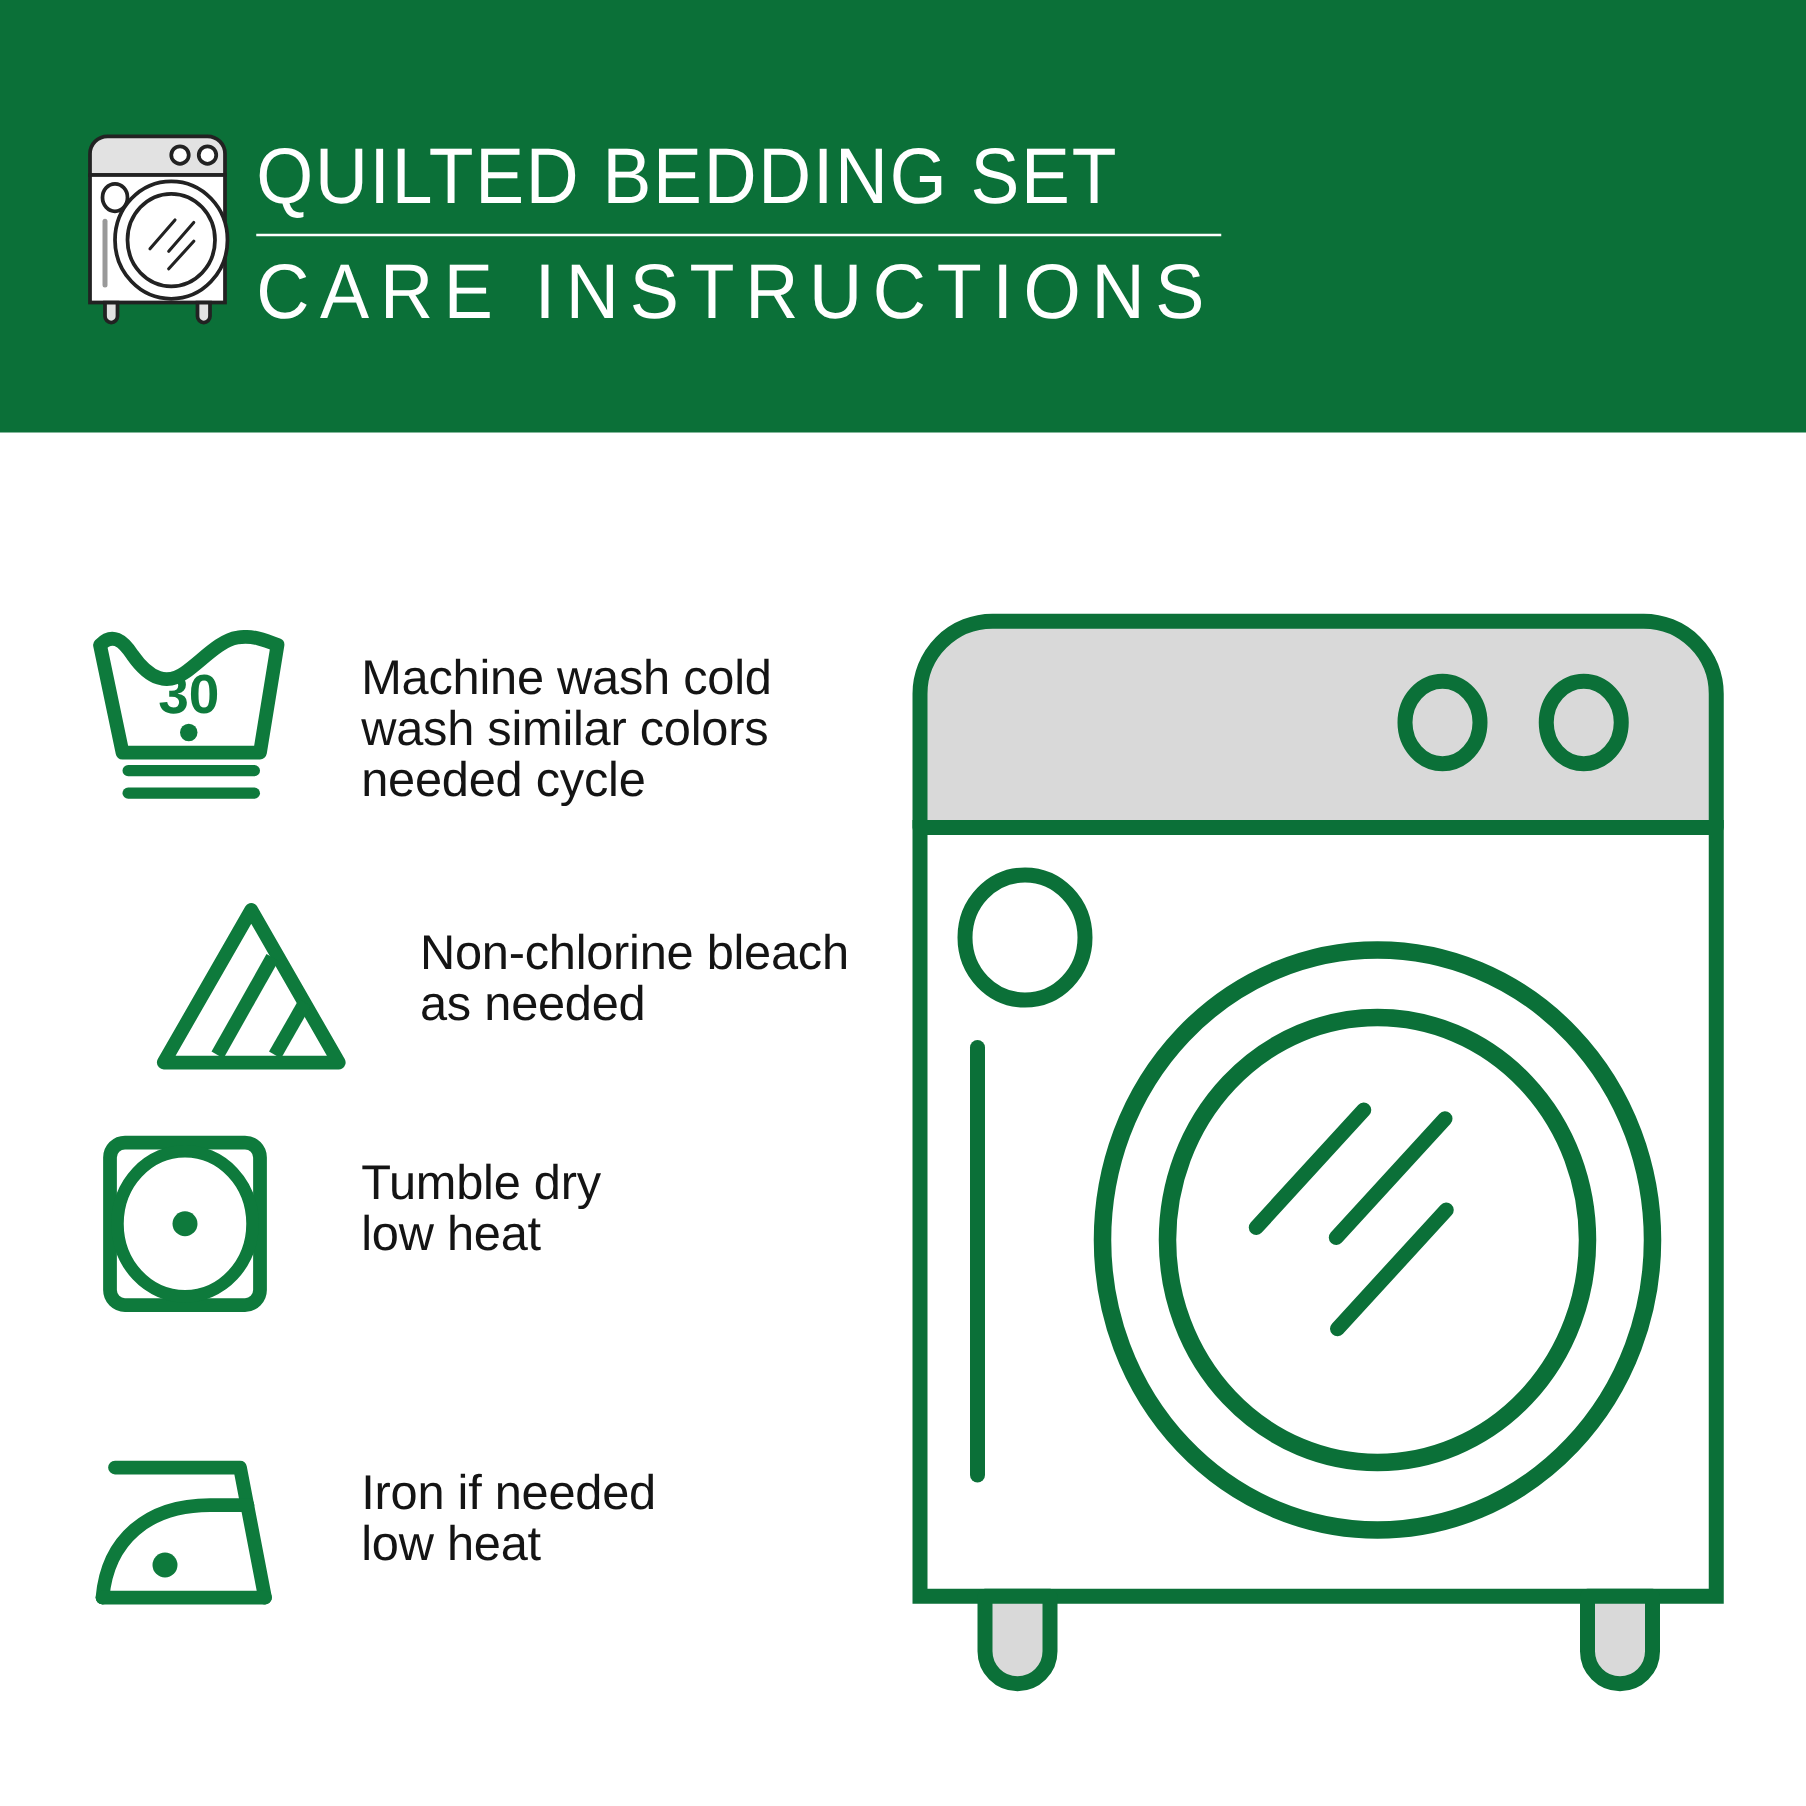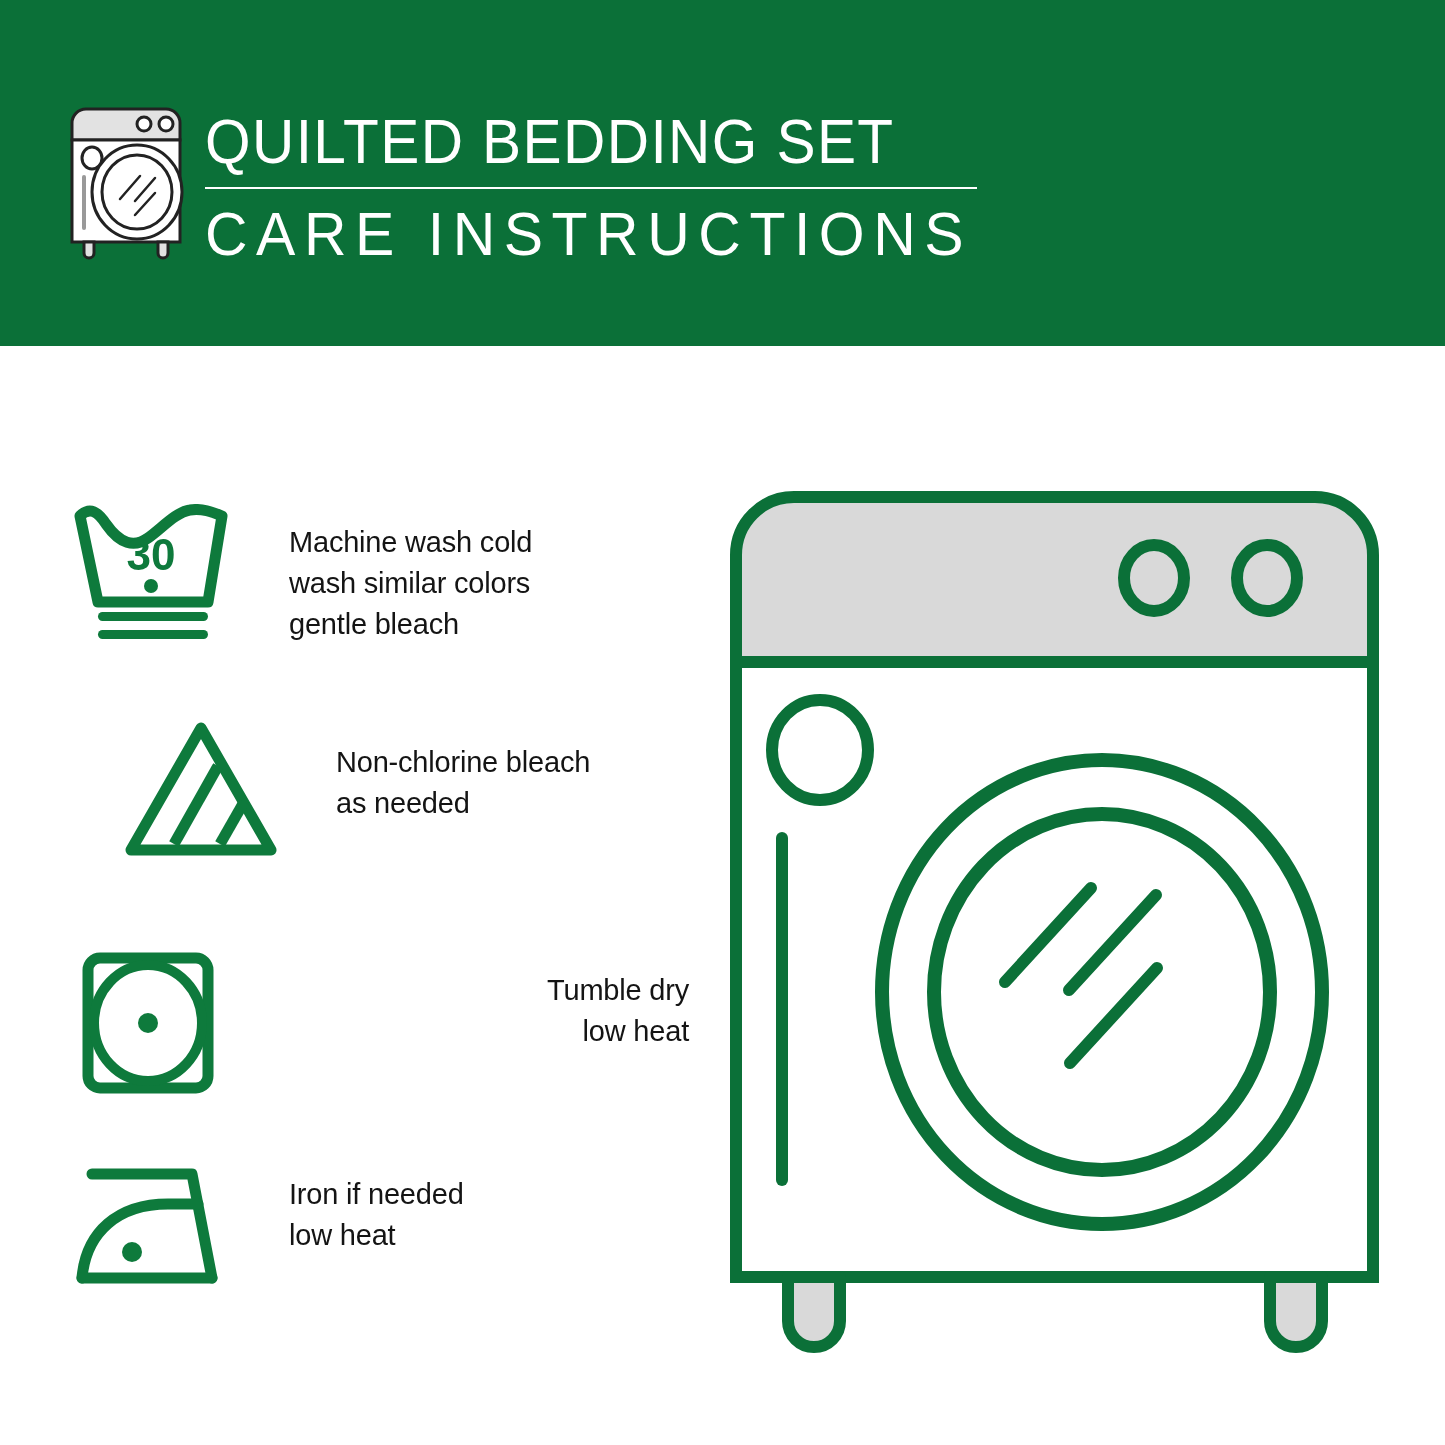--- a/index.html
+++ b/index.html
@@ -99,32 +99,32 @@
     left: 72px;
     width: 160px;
     height: 160px;
   }
 
   .care-text {
     position: absolute;
     left: 289px;
     width: 400px;
     color: #141414;
-    font-size: 29px;
+    font-size: 39px;
     line-height: 41px;
     font-weight: 400;
     letter-spacing: -0.2px;
   }
 
   .care-text span { display: block; }
 
   
   #row-wash   { top: 154px; height: 180px; }
   #row-bleach { top: 372px; height: 170px; margin-left: 47px; }
-  #row-dry    { top: 604px; height: 160px; text-align: right; }
+  #row-dry    { top: 560px; height: 160px; }
   #row-iron   { top: 806px; height: 160px; }
 
   #sym-wash   { top: 4px;  left: 72px;  width: 168px; height: 148px; }
   #sym-bleach { top: 0px;  left: 72px;  width: 164px; height: 142px; }
   #sym-dry    { top: 0px;  left: 80px;  width: 136px; height: 146px; }
   #sym-iron   { top: 8px;  left: 72px;  width: 165px; height: 130px; }
 
   #txt-wash   { top: 22px; }
   #txt-bleach { top: 24px; }
   #txt-dry    { top: 20px; }
@@ -193,21 +193,21 @@
 
           <circle cx="79" cy="82" r="7" fill="#0e7a3c"></circle>
 
           <rect x="26" y="108" width="110" height="9" rx="4.5" fill="#0e7a3c"></rect>
           <rect x="26" y="126" width="110" height="9" rx="4.5" fill="#0e7a3c"></rect>
         </svg>
       </div>
       <div class="care-text" id="txt-wash">
         <span>Machine wash cold</span>
         <span>wash similar colors</span>
-        <span>gentle bleach</span>
+        <span>needed cycle</span>
       </div>
     </div>
 
     <div class="care-row" id="row-bleach">
       <div class="care-symbol" id="sym-bleach">
         <svg viewBox="0 0 164 142" width="164" height="142" xmlns="http://www.w3.org/2000/svg">
 
           <path d="M82 10 L 152 132 L 12 132 Z" fill="none" stroke="#0e7a3c" stroke-width="11" stroke-linejoin="round"></path>
 
           <line x1="55" y1="126" x2="99" y2="48" stroke="#0e7a3c" stroke-width="11" stroke-linecap="butt"></line>

